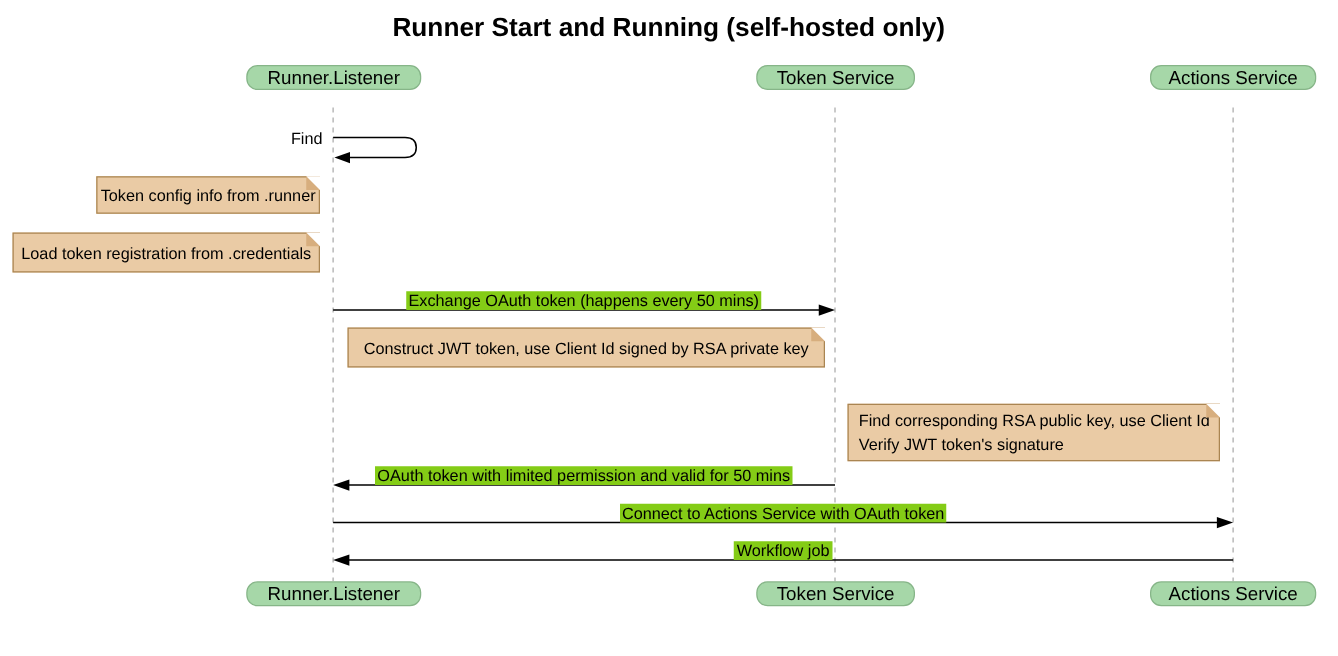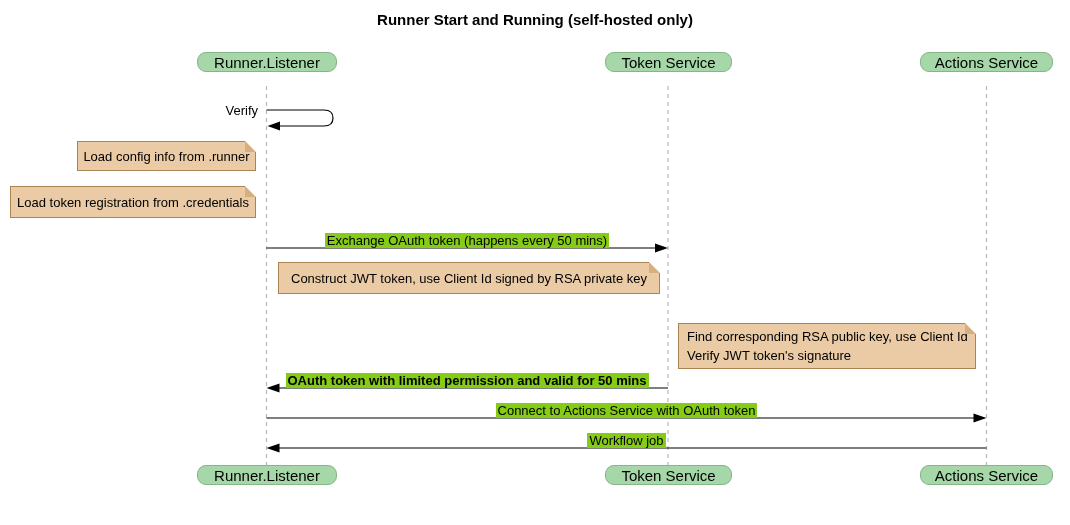--- a/index.html
+++ b/index.html
@@ -9,21 +9,21 @@
     width: 1070px;
     height: 525px;
     background: #ffffff;
     overflow: hidden;
   }
   #seq-svg { position: absolute; left: 0; top: 0; z-index: 0; }
   .title {
     position: absolute;
     left: 0; right: 0; top: 11px;
     text-align: center;
-    font-size: 15px;
+    font-size: 21px;
     font-weight: bold;
     z-index: 2;
   }
   .participant {
     position: absolute;
     height: 20px;
     background: var(--participant-fill, #a6d7a8);
     border: 1px solid var(--participant-border, #86b588);
     border-radius: 9px;
     display: flex;
@@ -123,32 +123,32 @@
   <div class="participant" style="left:197px; top:465px; width:140px;">
     <span>Runner.Listener</span>
   </div>
   <div class="participant" style="left:605px; top:465px; width:127px;">
     <span>Token Service</span>
   </div>
   <div class="participant" style="left:920px; top:465px; width:133px;">
     <span>Actions Service</span>
   </div>
 
-  <div class="self-label" style="left:160px; top:103px; width:98px;">Verify</div>
+  <div class="self-label" style="left:160px; top:103px; width:98px;">Find</div>
 
-  <div class="note" style="left:77px; top:141px; width:179px; height:30px;">Load config info from .runner</div>
+  <div class="note" style="left:77px; top:141px; width:179px; height:30px;">Token config info from .runner</div>
   <div class="note" style="left:278px; top:262px; width:382px; height:32px;">Construct JWT token, use Client Id signed by RSA private key</div>
   <div class="note" style="left:10px; top:186px; width:246px; height:32px;">Load token registration from .credentials</div>
   <div class="note left-align" style="left:678px; top:311px; width:298px; height:46px;">Find corresponding RSA public key, use Client Id
 Verify JWT token's signature</div>
 
   <div class="msg-label" style="left:266px; top:233px; width:402px;">
     <span>Exchange OAuth token (happens every 50 mins)</span>
   </div>
-  <div class="msg-label" style="left:266px; top:373px; width:402px;font-weight:bold;">
+  <div class="msg-label" style="left:266px; top:373px; width:402px;">
     <span>OAuth token with limited permission and valid for 50 mins</span>
   </div>
   <div class="msg-label" style="left:266px; top:433px; width:721px;">
     <span>Workflow job</span>
   </div>
   <div class="msg-label" style="left:266px; top:403px; width:721px;">
     <span>Connect to Actions Service with OAuth token</span>
   </div>
 
 </div>

